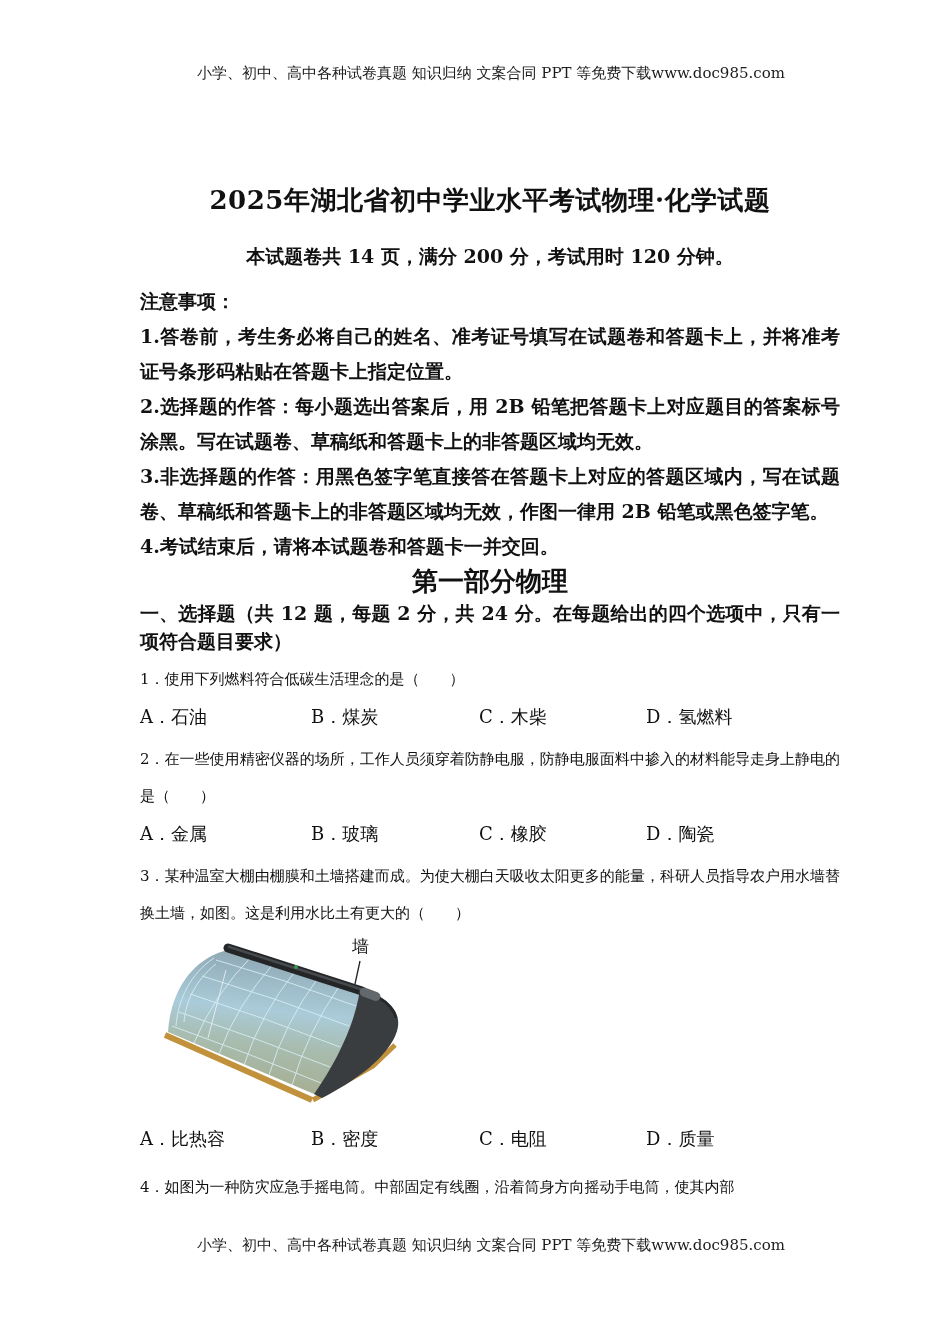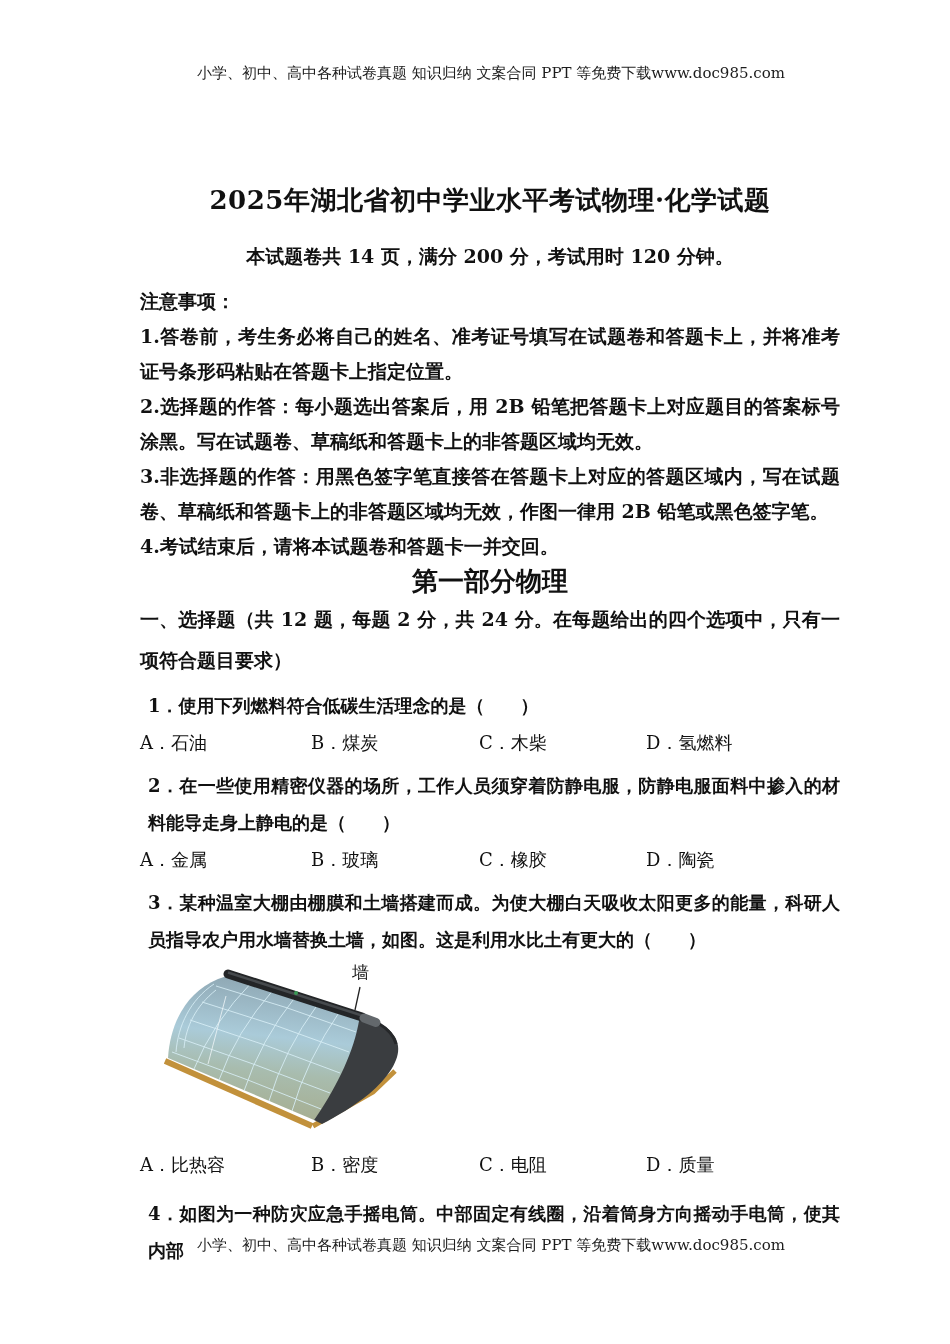--- a/index.html
+++ b/index.html
@@ -63,27 +63,27 @@
   .section-heading {
     font-size: 26px;
     font-weight: bold;
     text-align: center;
     line-height: 35px;
   }
   .section-intro {
     margin: 0;
     font-size: 19px;
     font-weight: bold;
-    line-height: 41px;
+    line-height: 28px;
     text-align: justify;
   }
   .question {
-    margin: 6px 0 0 8px;
-    font-size: 18px;
-    font-weight: bold;
+    margin: 6px 0 0 0;
+    font-size: 15px;
+    font-weight: normal;
     line-height: 37px;
     text-align: justify;
   }
   .q-number { display: inline; }
   .options {
     display: grid;
     grid-template-columns: 171px 168px 167px auto;
     font-size: 18px;
     line-height: 37px;
     font-weight: normal;

